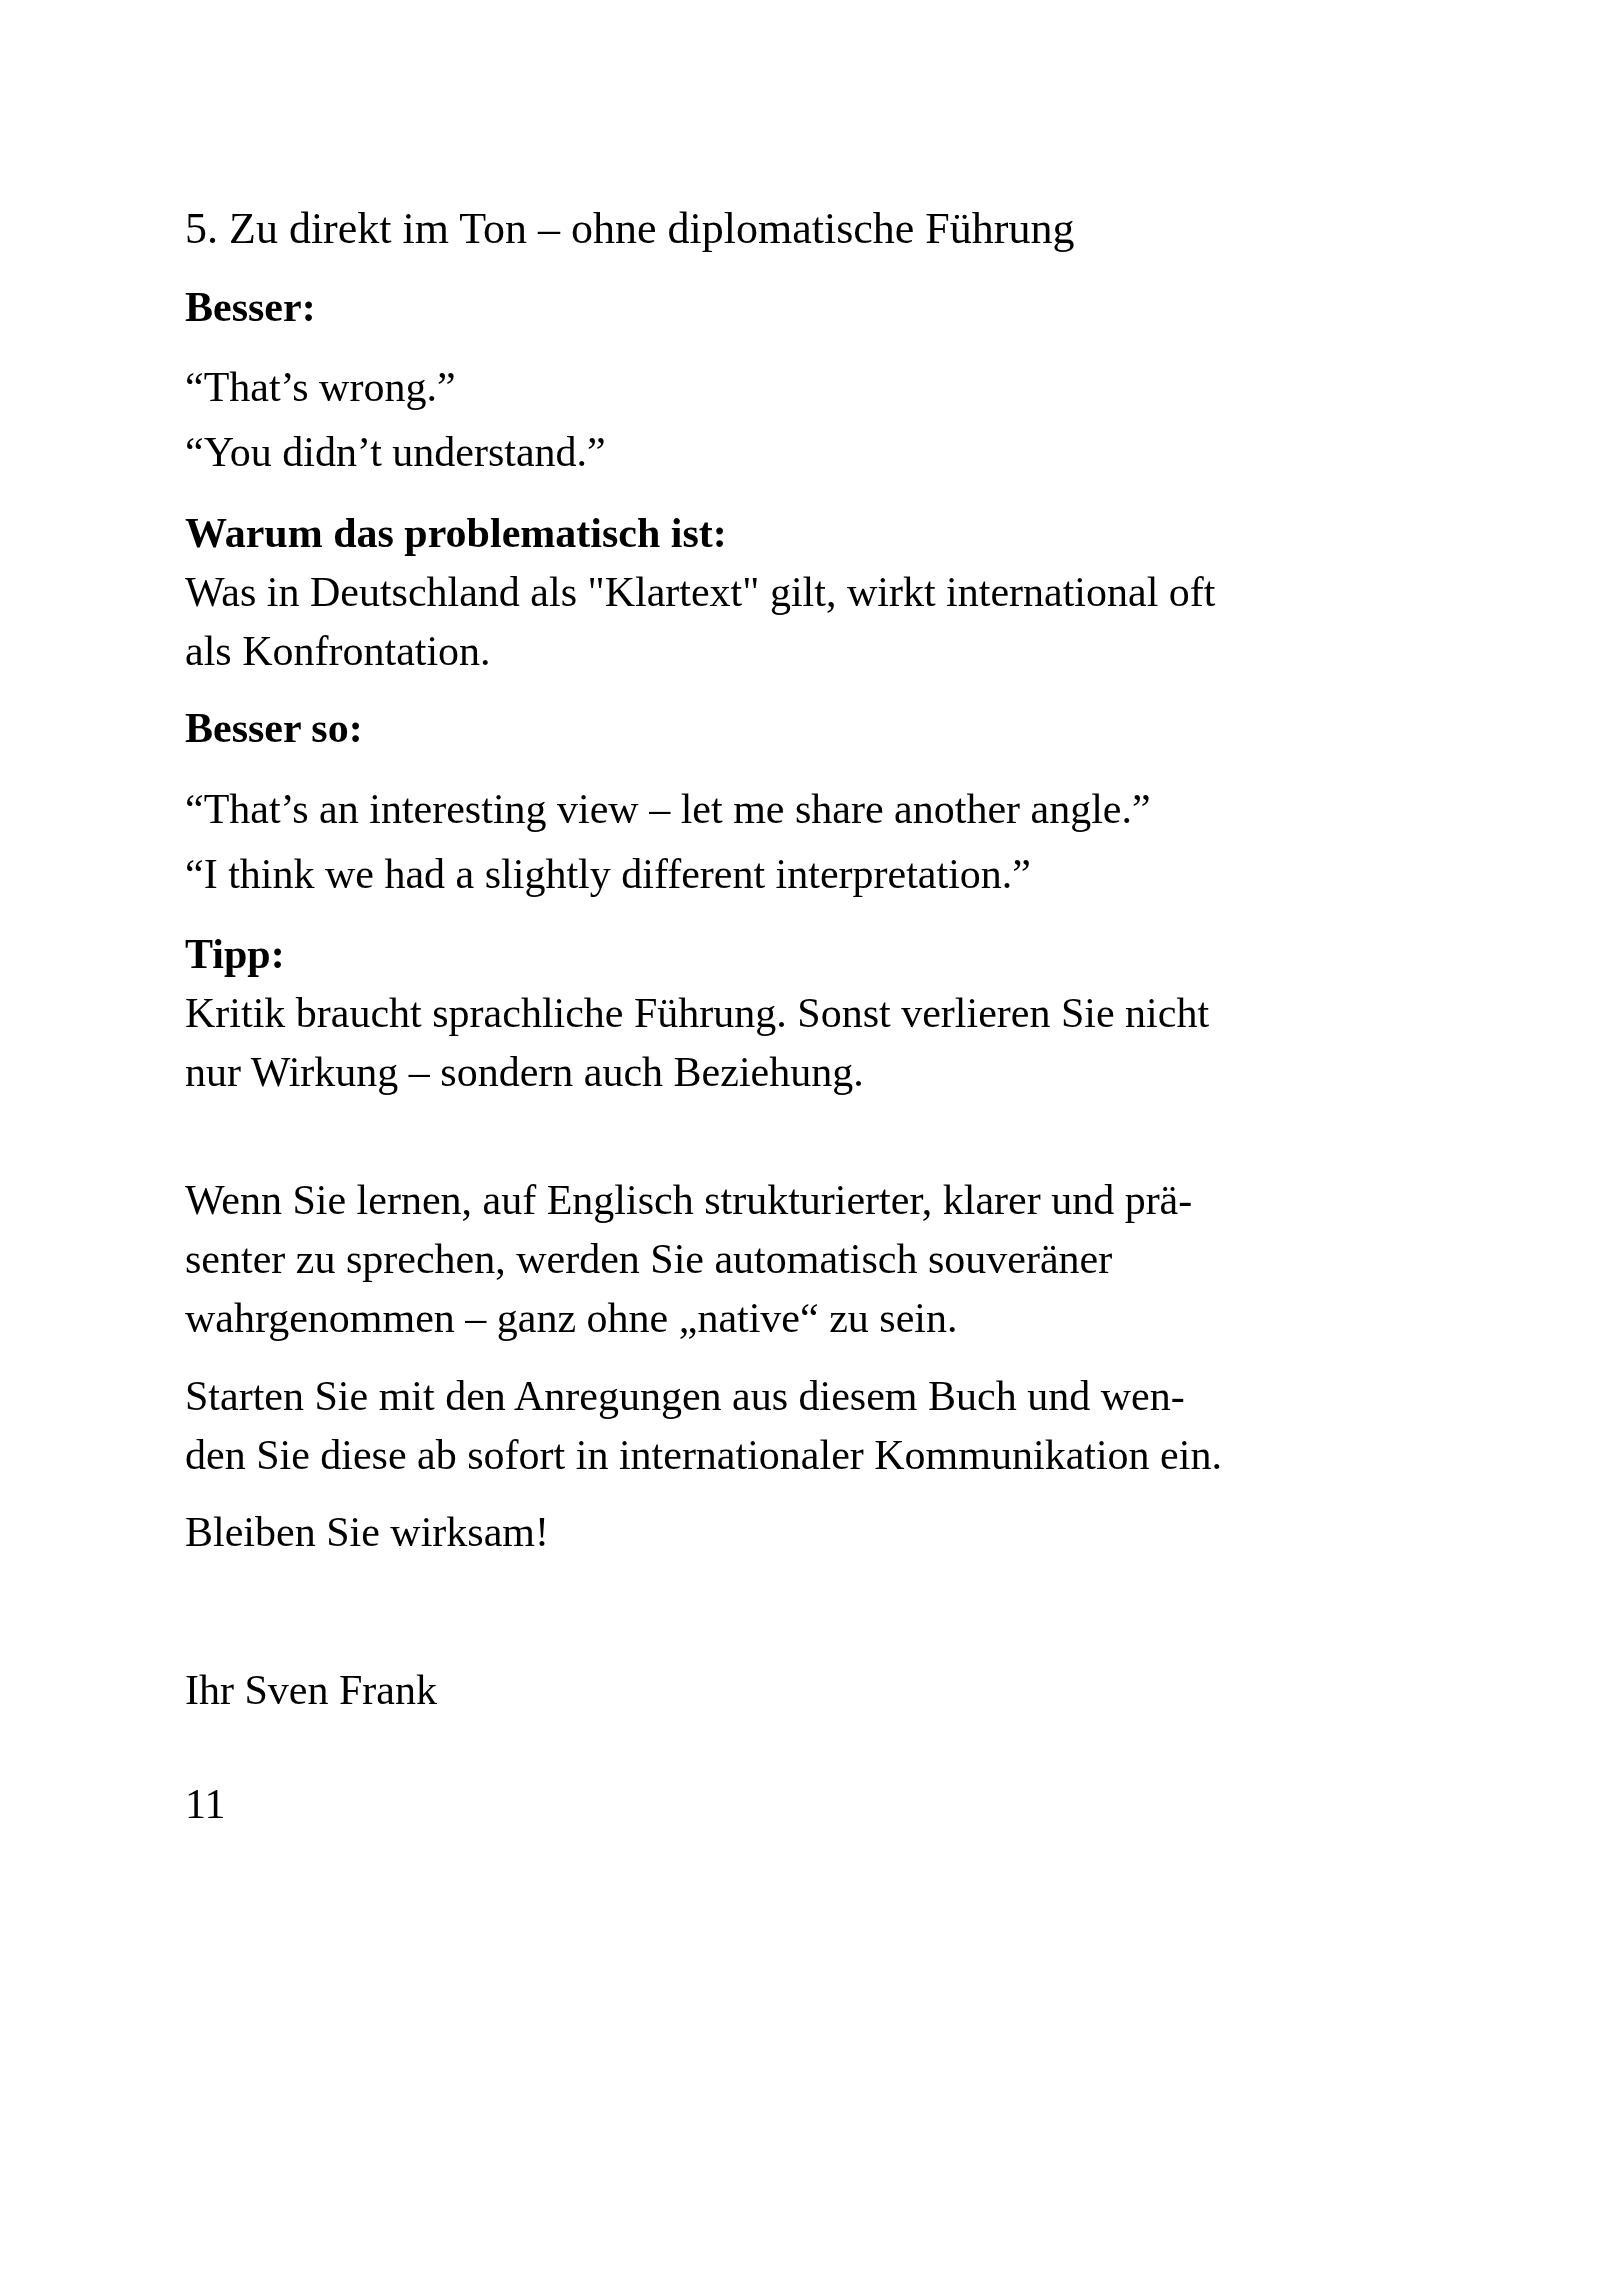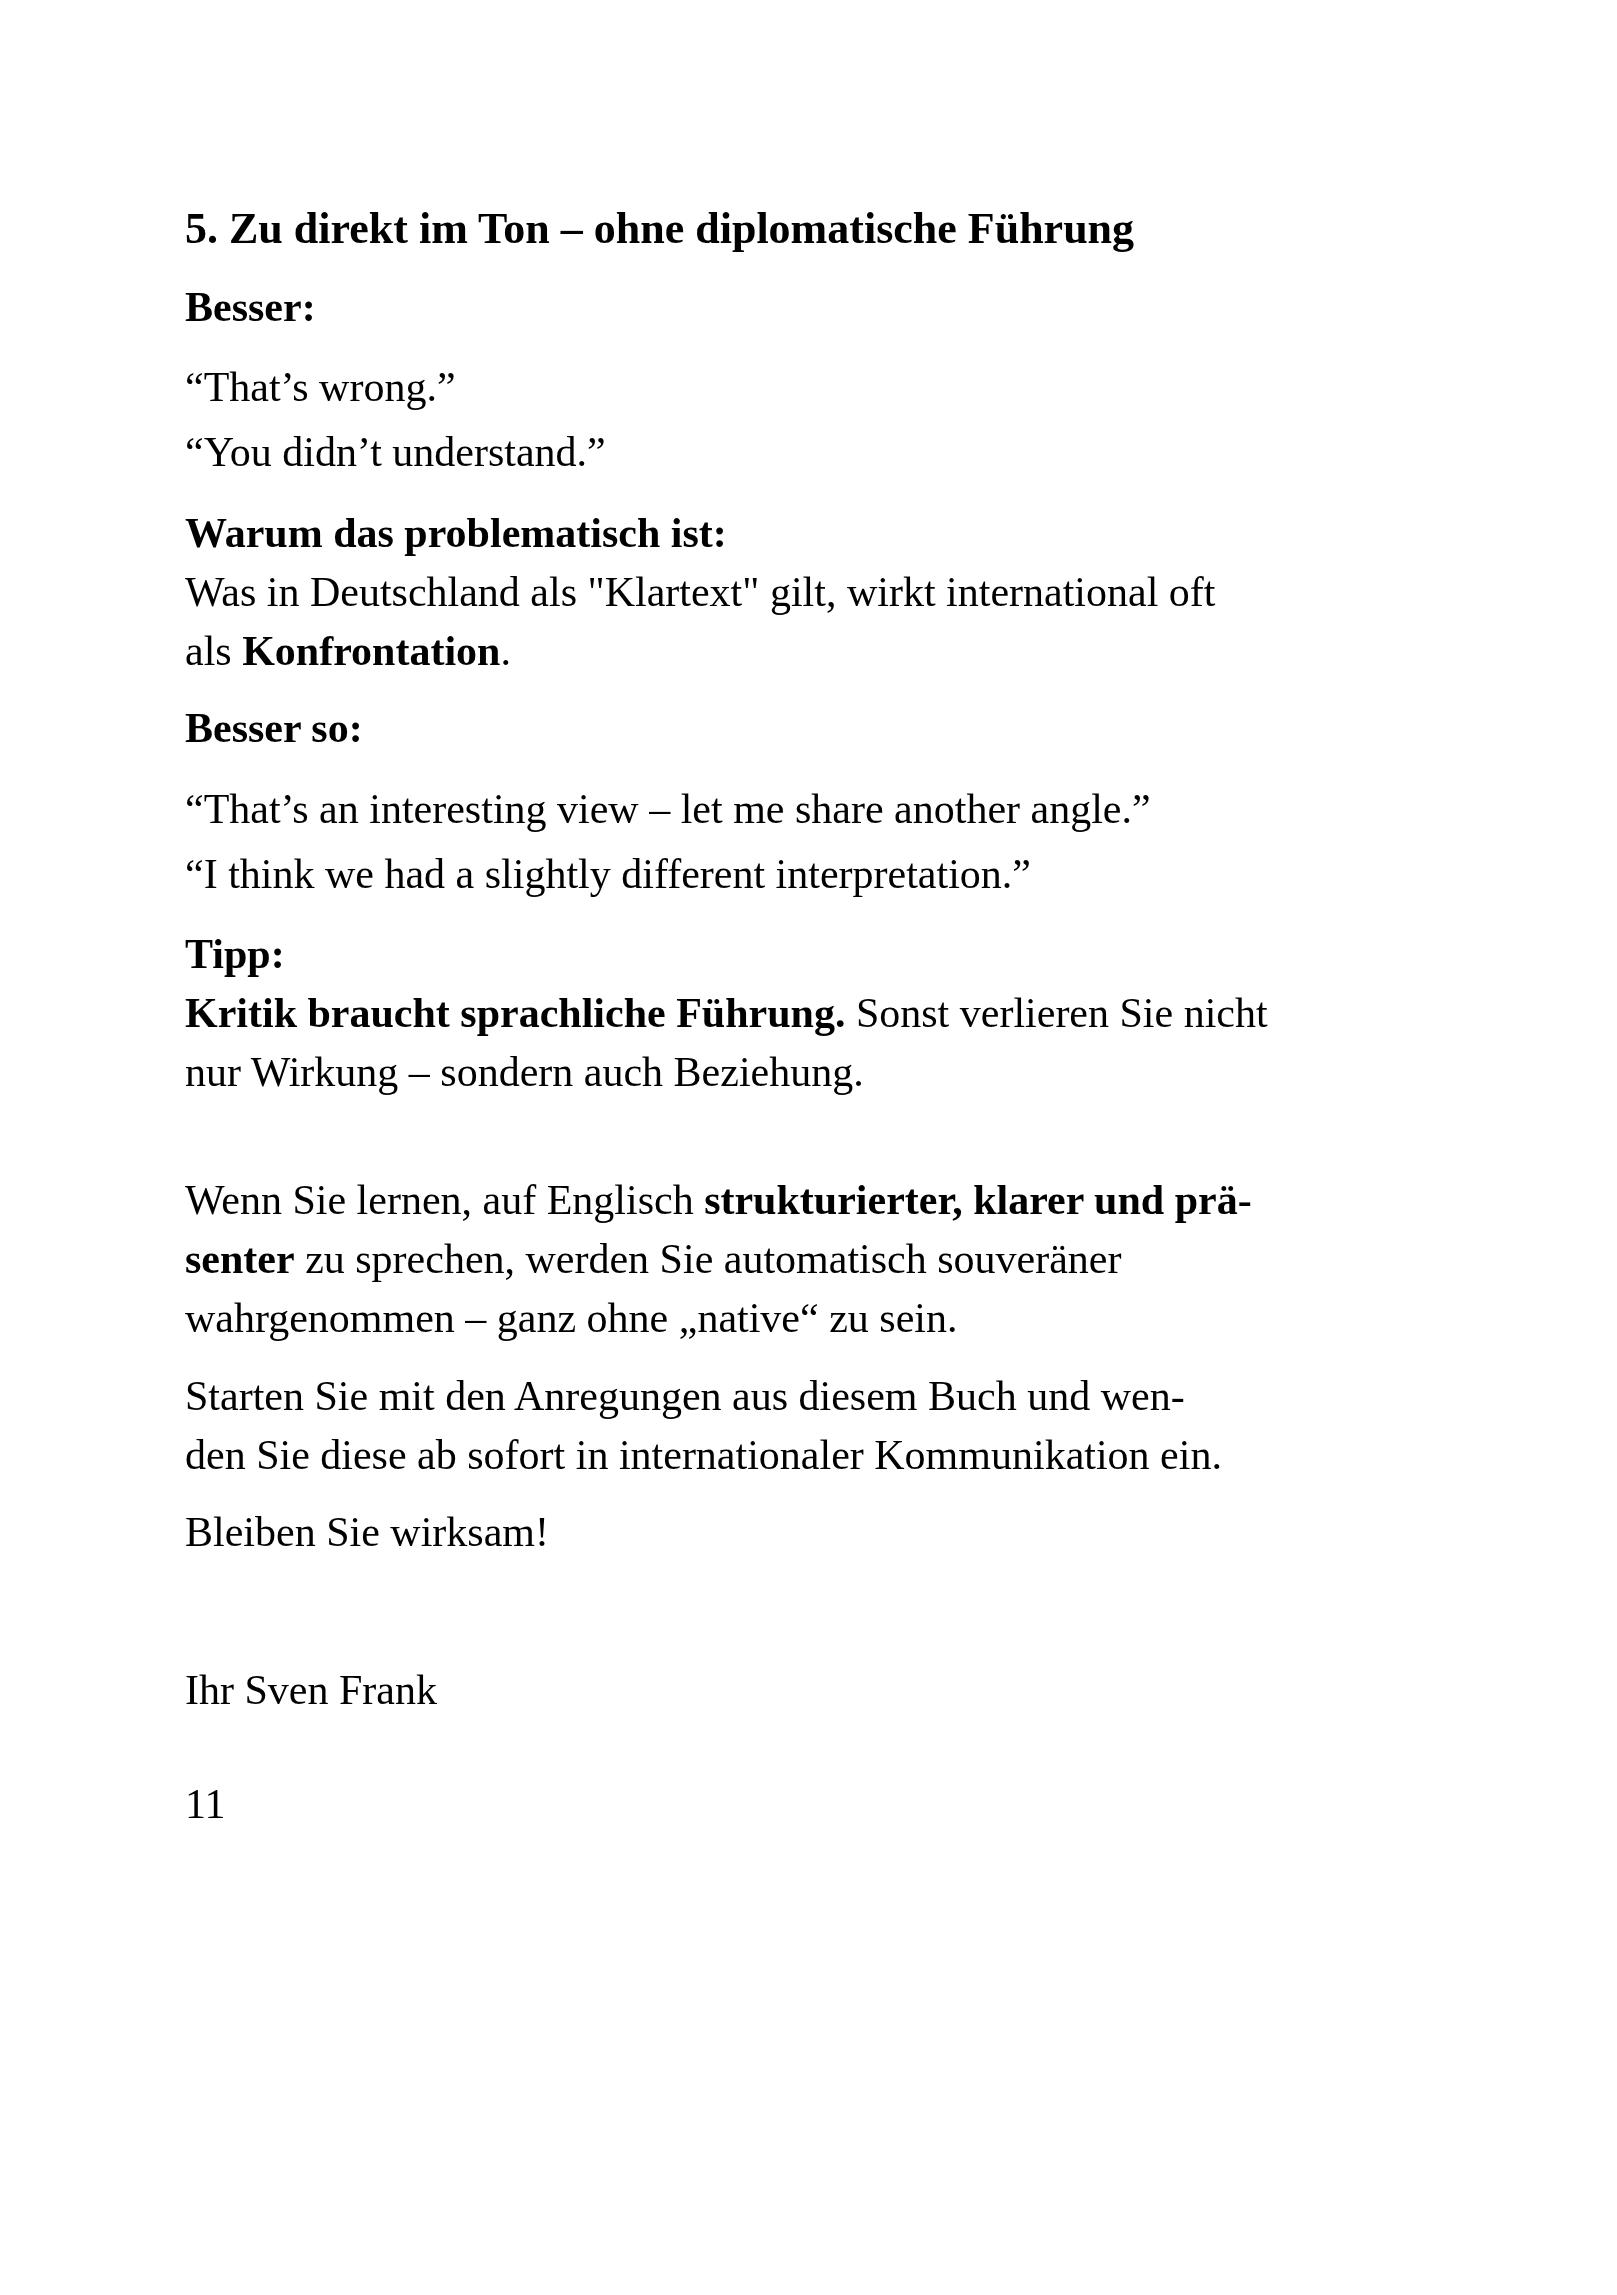--- a/index.html
+++ b/index.html
@@ -13,40 +13,40 @@
     height: 2295px;
     box-sizing: border-box;
     background: #ffffff;
     color: #000000;
     font-family: "Liberation Serif", "DejaVu Serif", serif;
     padding: 199px 171px 0 185px;
     overflow: hidden;
   }
   .h1 {
     font-size: 44px;
-    font-weight: bold;
+    font-weight: normal;
     line-height: 60px;
     margin: 0 0 18.5px 0;
     white-space: nowrap;
   }
   .para {
     font-size: 42px;
     line-height: 59px;
     margin: 0 0 18.5px 0;
   }
   .para .line {
     white-space: nowrap;
   }
   .quotes {
     line-height: 65px;
   }
   .label {
     font-weight: bold;
   }
-  b { font-weight: bold; text-align: center; }
+  b { font-weight: normal; text-align: center; }
   .gap-after-tipp   { margin-bottom: 69px; }
   .gap-after-start  { }
   .gap-after-close  { margin-bottom: 99px; }
   .gap-after-sign   { margin-bottom: 55px; }
   .page-number {
     font-size: 42px;
     line-height: 59px;
     text-align: left;
   }
 </style>

